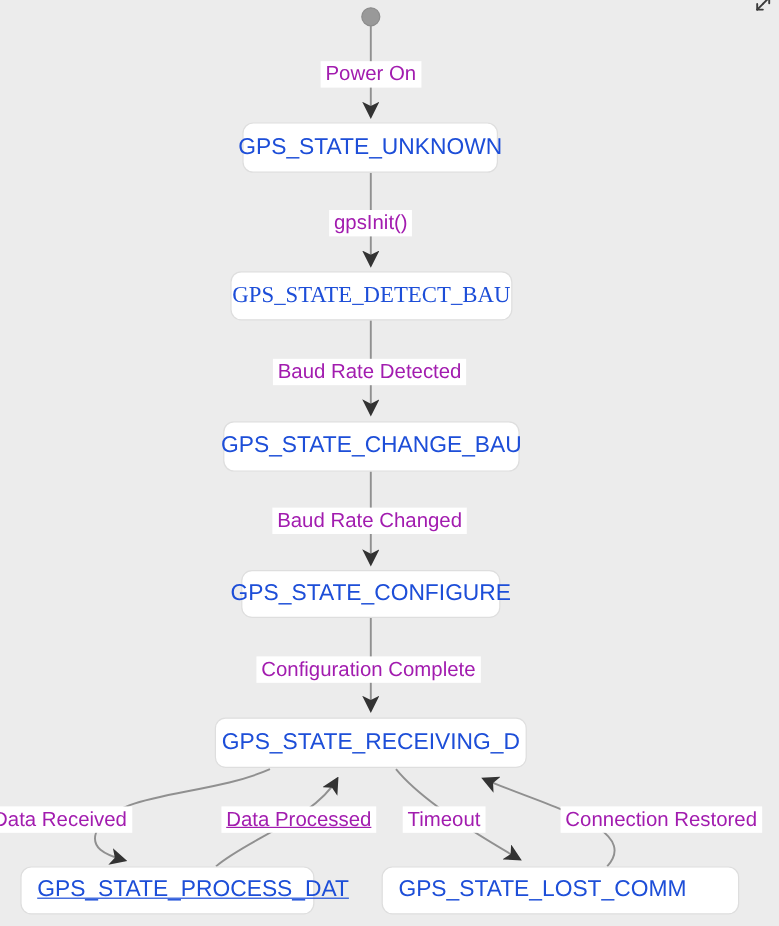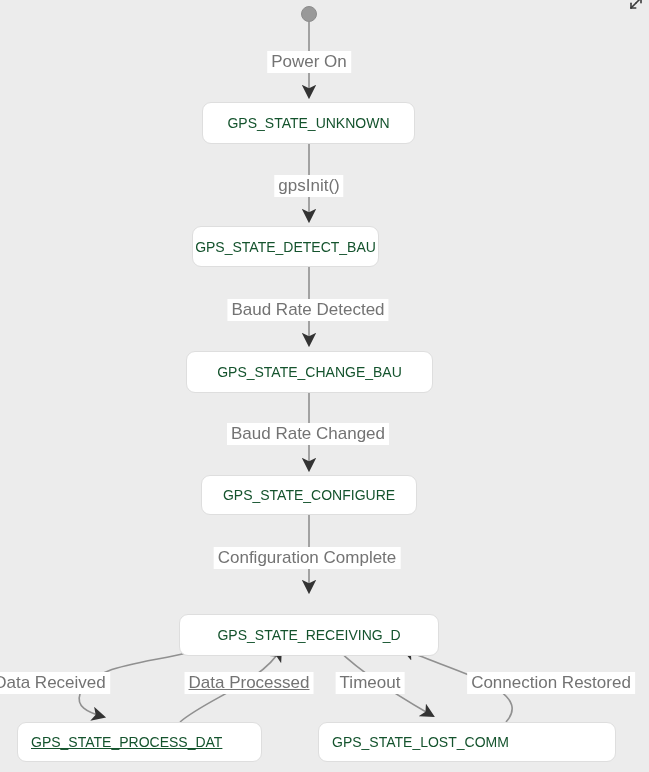--- a/index.html
+++ b/index.html
@@ -13,42 +13,42 @@
   #edges{position:absolute;left:0;top:0;width:649px;height:772px;}
   .node{
     position:absolute;
     box-sizing:border-box;
     background:#ffffff;
     border:1px solid #dedede;
     border-radius:9px;
     display:flex;
     align-items:center;
     justify-content:center;
-    font-size:14px;
-    color:#14532d;
+    font-size:19px;
+    color:#1d4ed8;
     white-space:nowrap;
     z-index:3;
   }
   .node.left-align{justify-content:flex-start;padding-left:13px;}
   .edge-label{
     position:absolute;
     transform:translate(-50%,-50%);
     background:#ffffff;
     padding:1px 4px;
     font-size:17px;
-    color:#737373;
+    color:#a21caf;
     white-space:nowrap;
     z-index:2;
   }
   
   .n-unknown  {left:202px;top:102px;width:213px;height:42px;}
-  .n-detect   {left:192px;top:226px;width:187px;height:41px;}
+  .n-detect   {left:192px;top:226px;width:235px;height:41px;font-family:Liberation Serif, serif;}
   .n-change   {left:186px;top:351px;width:247px;height:42px;}
   .n-configure{left:201px;top:475px;width:216px;height:40px;}
-  .n-receiving{left:179px;top:598px;width:260px;height:42px;margin-top:16px;}
+  .n-receiving{left:179px;top:598px;width:260px;height:42px;}
   .n-process  {left:17px; top:722px;width:245px;height:40px;text-decoration:underline;}
   .n-lost     {left:318px;top:722px;width:298px;height:40px;}
   
   .l-power    {left:309px;top:62px;}
   .l-init     {left:309px;top:186px;}
   .l-detected {left:308px;top:310px;}
   .l-changed  {left:308px;top:434px;}
   .l-config   {left:307px;top:558px;}
   .l-received {left:50px; top:683px;}
   .l-processed{left:249px;top:683px;text-decoration:underline;}

